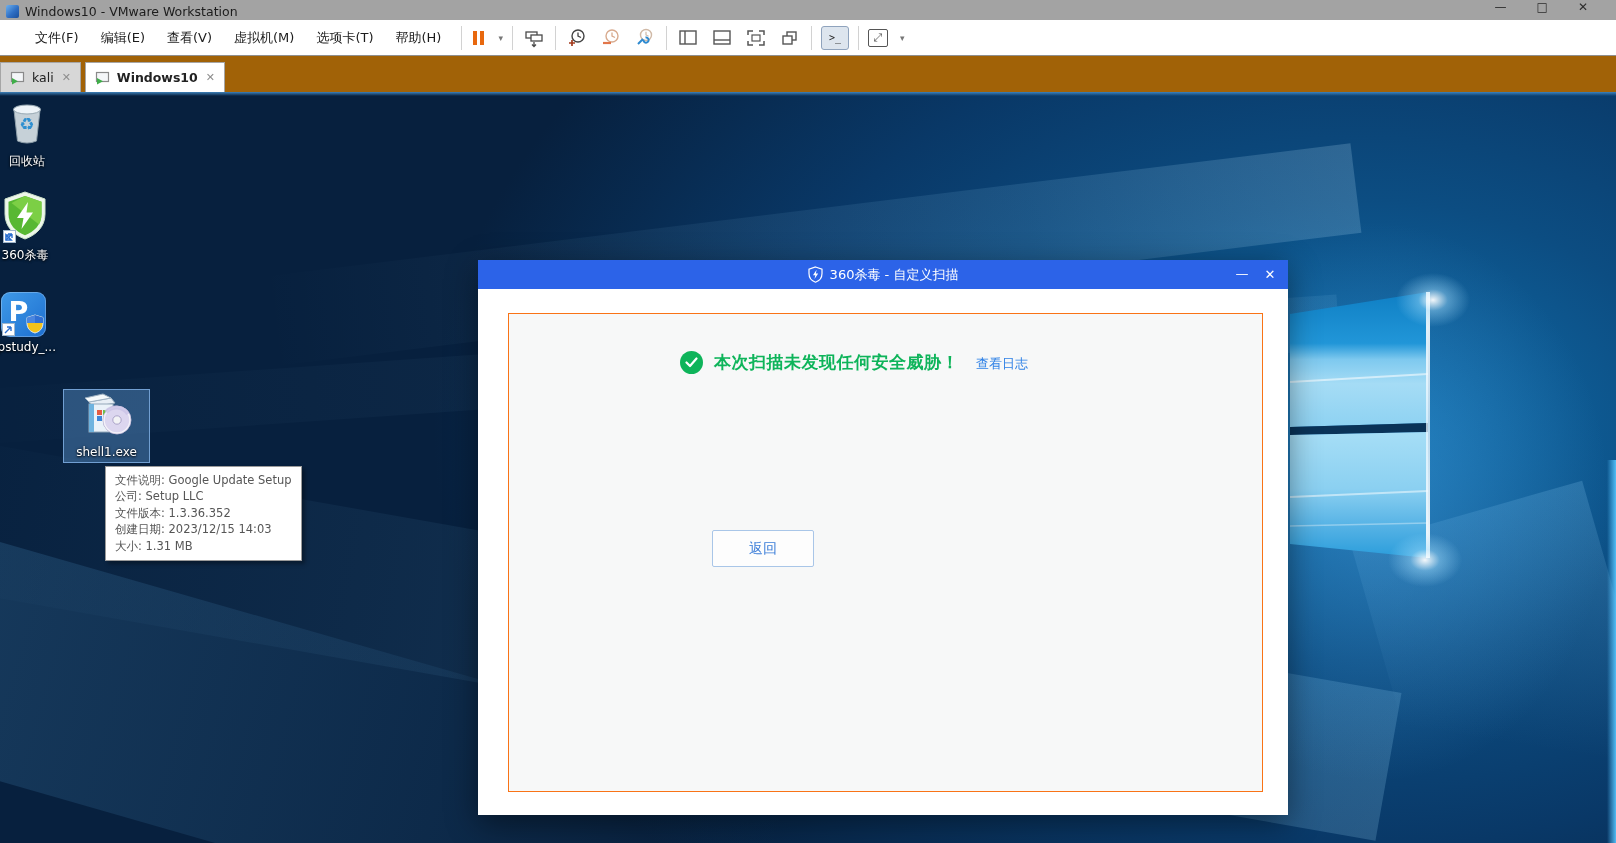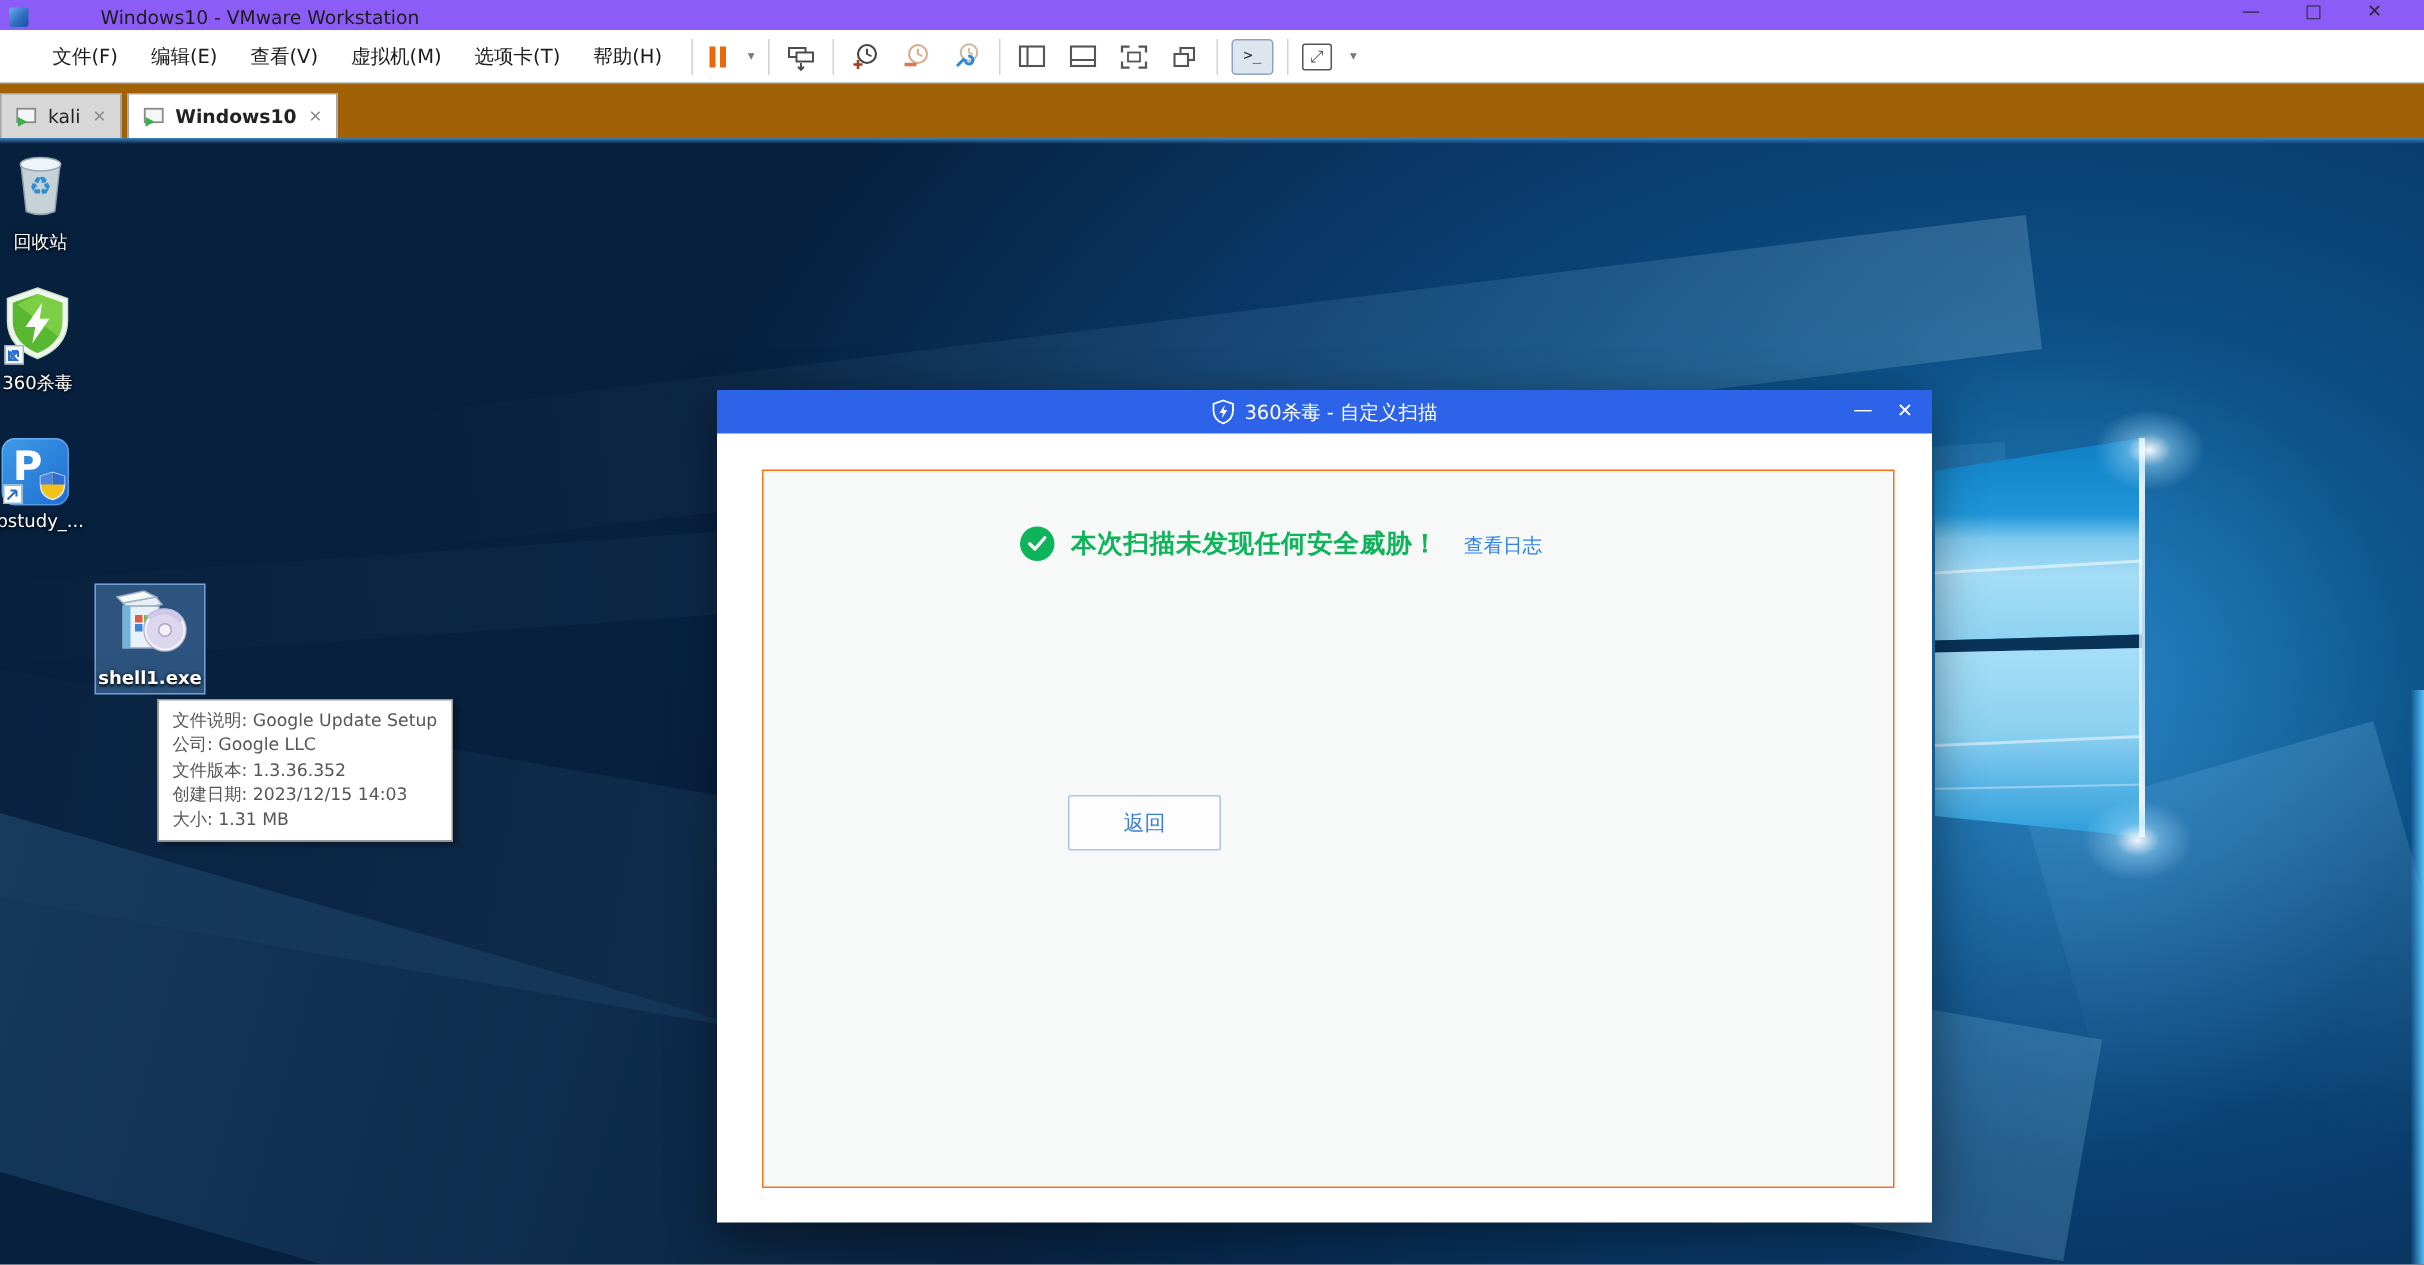--- a/index.html
+++ b/index.html
@@ -1,20 +1,20 @@
 <!DOCTYPE html>
 <html style="--titlebar: #2c63e8; --success: #0eb45a; --link: #2f81e6;"><head>
 <meta charset="utf-8">
 <style>
   * { margin:0; padding:0; box-sizing:border-box; }
   html,body { width:1616px; height:843px; overflow:hidden; background:#fff;
               font-family:"DejaVu Sans","Liberation Sans",sans-serif; }
 
   
-  .titlebar { height:20px; background:#8b5cf6; display:flex; align-items:center; padding:0 6px; position:relative;gap:42px; }
+  .titlebar { height:20px; background:#a3a3a3; display:flex; align-items:center; padding:0 6px; position:relative; }
   .vmw-logo { width:13px; height:13px; border-radius:2px; margin:2px 6px 0 0;
               background:linear-gradient(135deg,#6db1ef 0%,#2f6fc4 55%,#1b4f9b 100%); }
   .win-title { font-size:12.5px; color:#1c1c1c; margin-top:2px; }
   .win-controls { position:absolute; right:28px; top:0; display:flex; gap:30px; }
   .win-controls span { font-size:12px; color:#2b2b2b; cursor:default; }
 
   .menubar { height:36px; background:#fff; display:flex; align-items:center; padding-left:24px; border-bottom:1px solid #8f8f8f; }
   .menu-item { font-size:13px; color:#1c1c1c; padding:4px 11px; }
   .tb-sep { width:1px; height:24px; background:#d2d2d2; margin:0 9px; }
   .tb-group { display:flex; align-items:center; gap:10px; }
@@ -60,22 +60,22 @@
   .corner-glow { position:absolute; width:74px; height:54px; pointer-events:none;
       background:radial-gradient(closest-side, rgba(255,255,255,.95), rgba(160,220,252,.45) 40%, rgba(160,220,252,0)); }
   .cg1 { left:1396px; top:181px; } .cg2 { left:1388px; top:441px; }
 
   
   .icon-tile { position:absolute; width:66px; text-align:center; }
   .icon-tile .lbl { margin-top:3px; font-size:12px; color:#fff; text-shadow:0 1px 2px rgba(0,0,0,.9), 0 0 3px rgba(0,0,0,.6); }
   .tile-recycle { left:-6px; top:8px; }
   .tile-av { left:-8px; top:99px; }
   .tile-hp { left:-10px; top:200px; }
-  .tile-shell { left:63px; top:297px; width:74px; padding:2px 0 3px;
-      background:rgba(100,160,220,.40); border:1px solid rgba(150,200,255,.65);font-weight:bold; }
+  .tile-shell { left:63px; top:297px; width:87px; padding:2px 0 3px;
+      background:rgba(100,160,220,.40); border:1px solid rgba(150,200,255,.65); }
   .shortcut-badge { position:absolute; left:1px; bottom:1px; width:13px; height:13px; background:#fff;
       border:1px solid #9fb6cc; display:flex; align-items:center; justify-content:center; }
 
   
   .tooltip { position:absolute; left:105px; top:374px; background:#fff; border:1px solid #9a9a9a;
       box-shadow:3px 3px 4px rgba(0,0,0,.35); padding:5px 9px 6px; white-space:nowrap; }
   .tooltip div { font-size:11.5px; line-height:16.4px; color:#565656; }
 
   
   .dlg { position:absolute; left:478px; top:168px; width:810px; height:555px; background:#fff;
@@ -313,21 +313,21 @@
       <circle cx="36" cy="28" r="14" fill="#dcd6ef" stroke="#b2aacd" stroke-width="1"></circle>
       <circle cx="36" cy="28" r="13" fill="none" stroke="#ffffff" stroke-width="1.5" opacity=".7"></circle>
       <path d="M25 20 A14 14 0 0 1 47 22" fill="none" stroke="#c9c2e6" stroke-width="4" opacity=".8"></path>
       <circle cx="36" cy="28" r="4.2" fill="#f2f2f5" stroke="#aaa2c8" stroke-width="1"></circle>
     </svg>
     <div class="lbl">shell1.exe</div>
   </div>
 
   <div class="tooltip">
     <div>文件说明: Google Update Setup</div>
-    <div>公司: Google LLC</div>
+    <div>公司: Setup LLC</div>
     <div>文件版本: 1.3.36.352</div>
     <div>创建日期: 2023/12/15 14:03</div>
     <div>大小: 1.31 MB</div>
   </div>
 
   <div class="dlg">
     <div class="dlg-titlebar">
       <svg width="15" height="17" viewBox="0 0 15 17">
         <path d="M7.5 1 L14 3.2 V7.5 C14 12 11 15 7.5 16.2 C4 15 1 12 1 7.5 V3.2 Z" fill="none" stroke="#fff" stroke-width="1.2"></path>
         <polygon points="8.6,3.8 5,9.3 7.3,9.3 6.5,13 10.2,7.4 7.9,7.4" fill="#fff"></polygon>

